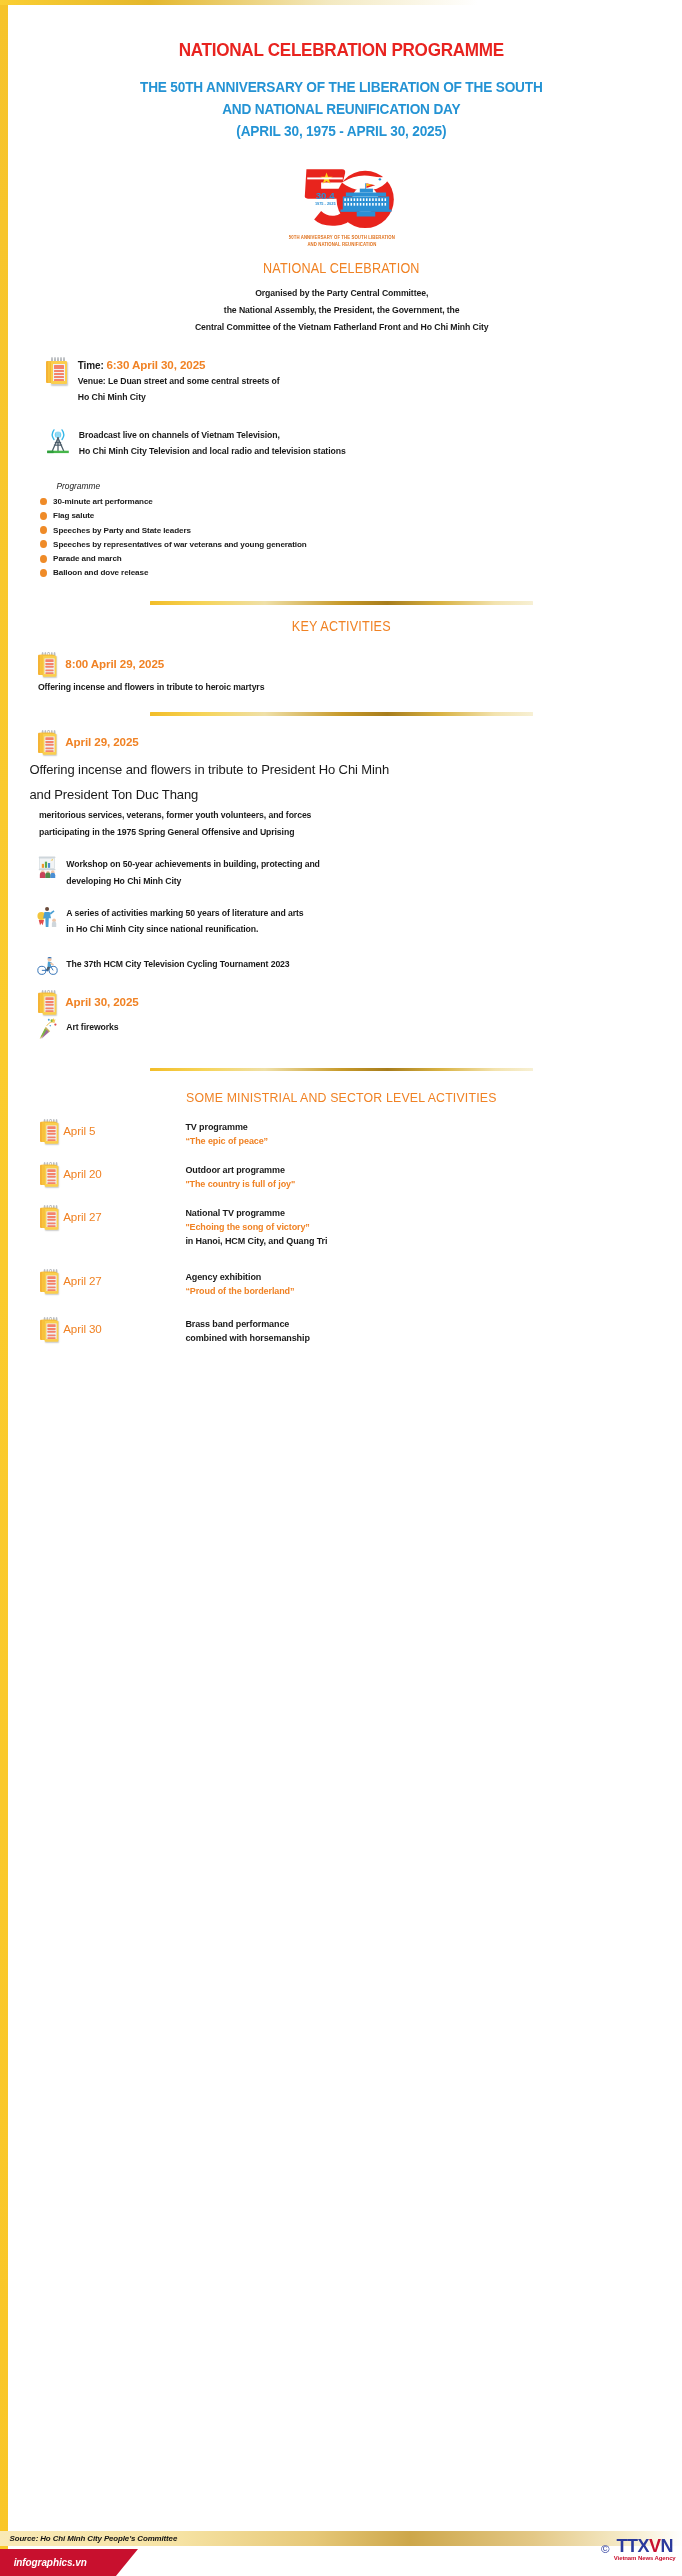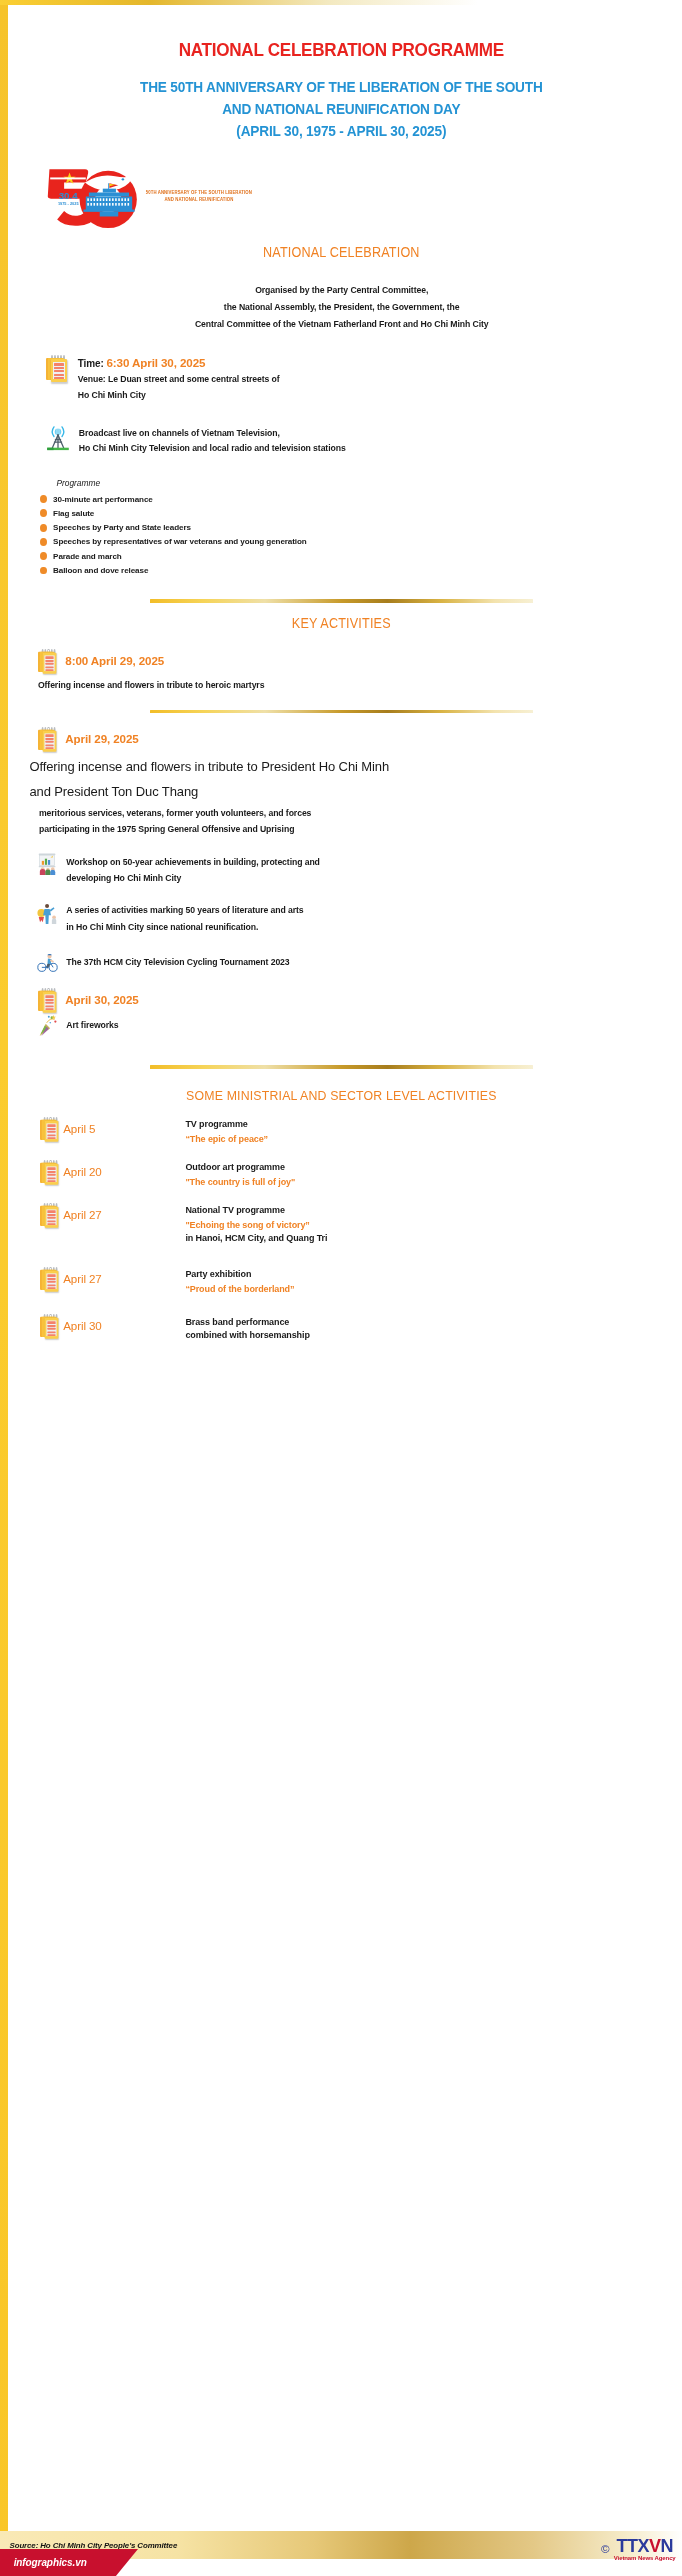--- a/index.html
+++ b/index.html
@@ -53,21 +53,21 @@
     letter-spacing: -0.2px;
     transform: scaleX(0.93);
     line-height: 1.52;
     margin-top: 14.7px;
   }
 
   
   .logo-wrap {
     margin-top: 15.8px;
     display: flex;
-    flex-direction: row;
+    flex-direction: column;
     align-items: center;
   }
   .logo-tag {
     margin-top: 1.1px;
     text-align: center;
     color: #e0711c;
     font-weight: bold;
     font-size: 4.5px;
     letter-spacing: 0.1px;
     line-height: 1.6;
@@ -85,21 +85,21 @@
   }
   .sec-head.national { margin-top: 11.6px; font-size: 14px; }
   .sec-head.key      { margin-top: 12.6px; }
   .sec-head.ministry { margin-top: 15.8px; font-size: 13.7px; }
 
   .organiser {
     text-align: center;
     font-weight: bold;
     font-size: 8.7px;
     line-height: 1.95;
-    margin-top: 22px;
+    margin-top: 9px;
     letter-spacing: -0.1px;
   }
 
   
   .divider {
     height: 3.7px;
     width: 383px;
     margin: 0 auto;
     border-radius: 0.5px;
     background: linear-gradient(90deg,
@@ -244,21 +244,21 @@
 
   
   .footer {
     position: absolute;
     left: 0; right: 0; bottom: 0;
     height: 45px;
   }
   .footer .srcbar {
     position: absolute;
     left: 0; right: 0; top: 0;
-    height: 28px;
+    height: 15px;
     background: linear-gradient(90deg,
       #f9e9b6 0%, #f6e3a4 26%, #e6c878 46%,
       #cda74a 60%, #e3c886 78%, #f6eccb 92%, #ffffff 100%);
     display: flex;
     align-items: center;
   }
   .footer .srctext {
     font-style: italic;
     font-weight: bold;
     font-size: 7.9px;
@@ -735,21 +735,21 @@
                 <i class="hd"></i>
                 <i></i>
                 <i></i>
                 <i></i>
                 <i></i>
               </div>
           </div>
           <div class="d">April 27</div>
         </div>
         <div class="desc">
-          <div class="l1">Party exhibition</div>
+          <div class="l1">Agency exhibition</div>
           <div class="l2">“Proud of the borderland”</div>
         </div>
       </div>
 
       <div class="mrow" style="margin-top:18px">
         <div class="datecell">
           <div class="cal sm">
             <div class="rings">
               <b style="left:0"></b>
                 <b style="left:3.2px"></b>

